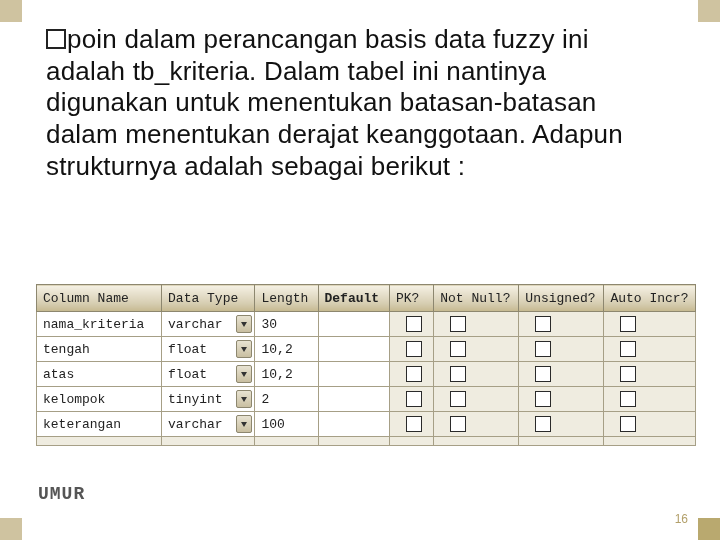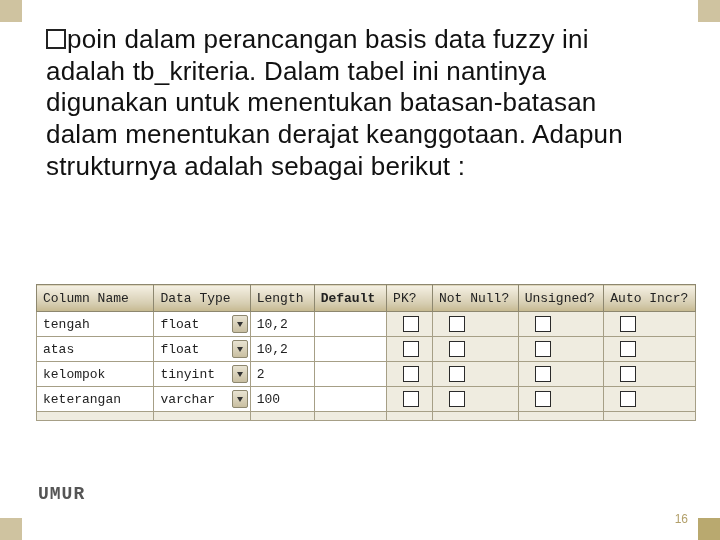--- a/index.html
+++ b/index.html
@@ -178,20 +178,30 @@
           <th class="col-len">Length</th>
           <th class="col-def">Default</th>
           <th class="col-pk">PK?</th>
           <th class="col-nn">Not Null?</th>
           <th class="col-uns">Unsigned?</th>
           <th class="col-ai">Auto Incr?</th>
         </tr>
       </thead>
       <tbody id="tbody">
           <tr>
+            <td class="col-name input-cell">nama_kriteria</td>
+            <td class="col-dtype input-cell dd-cell">varchar<span class="dd-arrow"></span></td>
+            <td class="col-len input-cell">30</td>
+            <td class="col-def input-cell"></td>
+            <td class="col-pk center"><span class="chk"></span></td>
+            <td class="col-nn center"><span class="chk"></span></td>
+            <td class="col-uns center"><span class="chk"></span></td>
+            <td class="col-ai center"><span class="chk"></span></td>
+          </tr>
+          <tr>
             <td class="col-name input-cell">tengah</td>
             <td class="col-dtype input-cell dd-cell">float<span class="dd-arrow"></span></td>
             <td class="col-len input-cell">10,2</td>
             <td class="col-def input-cell"></td>
             <td class="col-pk center"><span class="chk"></span></td>
             <td class="col-nn center"><span class="chk"></span></td>
             <td class="col-uns center"><span class="chk"></span></td>
             <td class="col-ai center"><span class="chk"></span></td>
           </tr>
           <tr>

